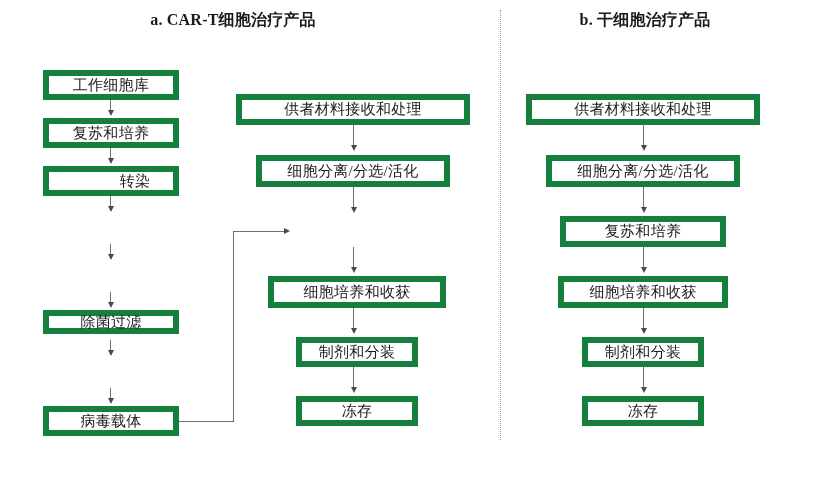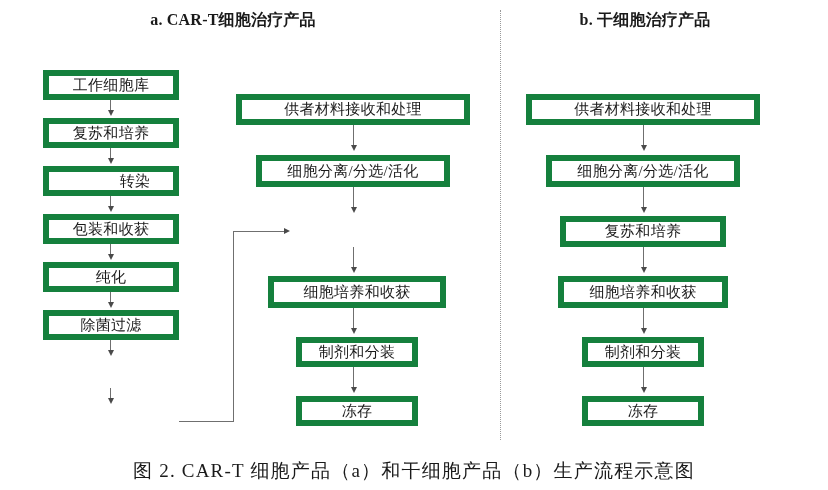--- a/index.html
+++ b/index.html
@@ -103,35 +103,34 @@
   <div class="arrow-head-down" style="left:107.5px; top:110px;"></div>
 
   <div class="node" style="left:43px; top:118px; width:136px; height:30px;">复苏和培养</div>
   <div class="arrow-v" style="left:110px; top:148px; height:12px;"></div>
   <div class="arrow-head-down" style="left:107.5px; top:158px;"></div>
 
   <div class="node" style="left:43px; top:166px; width:136px; height:30px;padding-left:48px;">转染</div>
   <div class="arrow-v" style="left:110px; top:196px; height:12px;"></div>
   <div class="arrow-head-down" style="left:107.5px; top:206px;"></div>
 
-  <div class="node" style="left:43px; top:214px; width:136px; height:30px;">包装和收获</div>
   <div class="arrow-v" style="left:110px; top:244px; height:12px;"></div>
   <div class="arrow-head-down" style="left:107.5px; top:254px;"></div>
 
-  <div class="node" style="left:43px; top:262px; width:136px; height:30px;">纯化</div>
   <div class="arrow-v" style="left:110px; top:292px; height:12px;"></div>
   <div class="arrow-head-down" style="left:107.5px; top:302px;"></div>
 
-  <div class="node" style="left:43px; top:310px; width:136px; height:30px;">除菌过滤</div>
+  <div class="node" style="left:43px; top:310px; width:136px; height:24px;">除菌过滤</div>
   <div class="arrow-v" style="left:110px; top:340px; height:12px;"></div>
   <div class="arrow-head-down" style="left:107.5px; top:350px;"></div>
 
   <div class="arrow-v" style="left:110px; top:388px; height:12px;"></div>
   <div class="arrow-head-down" style="left:107.5px; top:398px;"></div>
 
+  <div class="node" style="left:43px; top:406px; width:136px; height:30px;">病毒载体</div>
 
   <div class="seg-h" style="left:179px; top:421px; width:55px;"></div>
   <div class="seg-v" style="left:233px; top:231px; height:190px;"></div>
   <div class="seg-h" style="left:233px; top:231px; width:52px;"></div>
   <div class="arrow-head-right" style="left:284px; top:227.5px;"></div>
 
   <div class="node" style="left:236px; top:94px; width:234px; height:31px;">供者材料接收和处理</div>
   <div class="arrow-v" style="left:353px; top:125px; height:22px;"></div>
   <div class="arrow-head-down" style="left:350.5px; top:145px;"></div>
 
@@ -167,15 +166,14 @@
   <div class="node" style="left:558px; top:276px; width:170px; height:32px;">细胞培养和收获</div>
   <div class="arrow-v" style="left:643px; top:308px; height:22px;"></div>
   <div class="arrow-head-down" style="left:640.5px; top:328px;"></div>
 
   <div class="node" style="left:582px; top:337px; width:122px; height:30px;">制剂和分装</div>
   <div class="arrow-v" style="left:643px; top:367px; height:22px;"></div>
   <div class="arrow-head-down" style="left:640.5px; top:387px;"></div>
 
   <div class="node" style="left:582px; top:396px; width:122px; height:30px;">冻存</div>
 
-  <div class="caption" style="left:0px; top:458px; width:828px;">图 2.  CAR-T 细胞产品（a）和干细胞产品（b）生产流程示意图</div>
 
 </div>
 
 </body></html>

